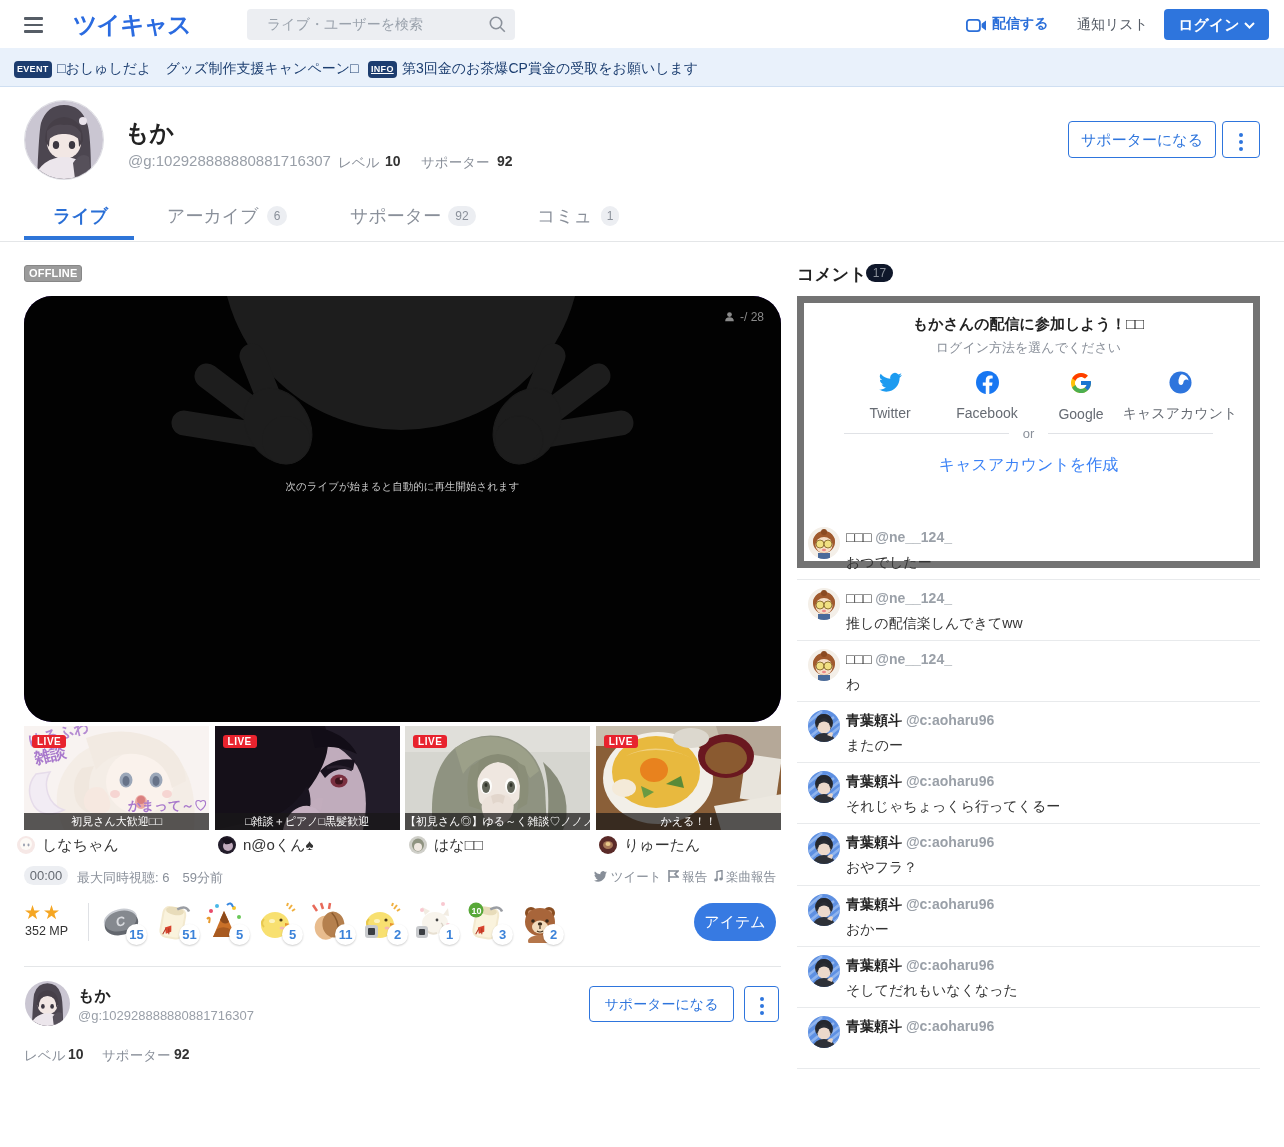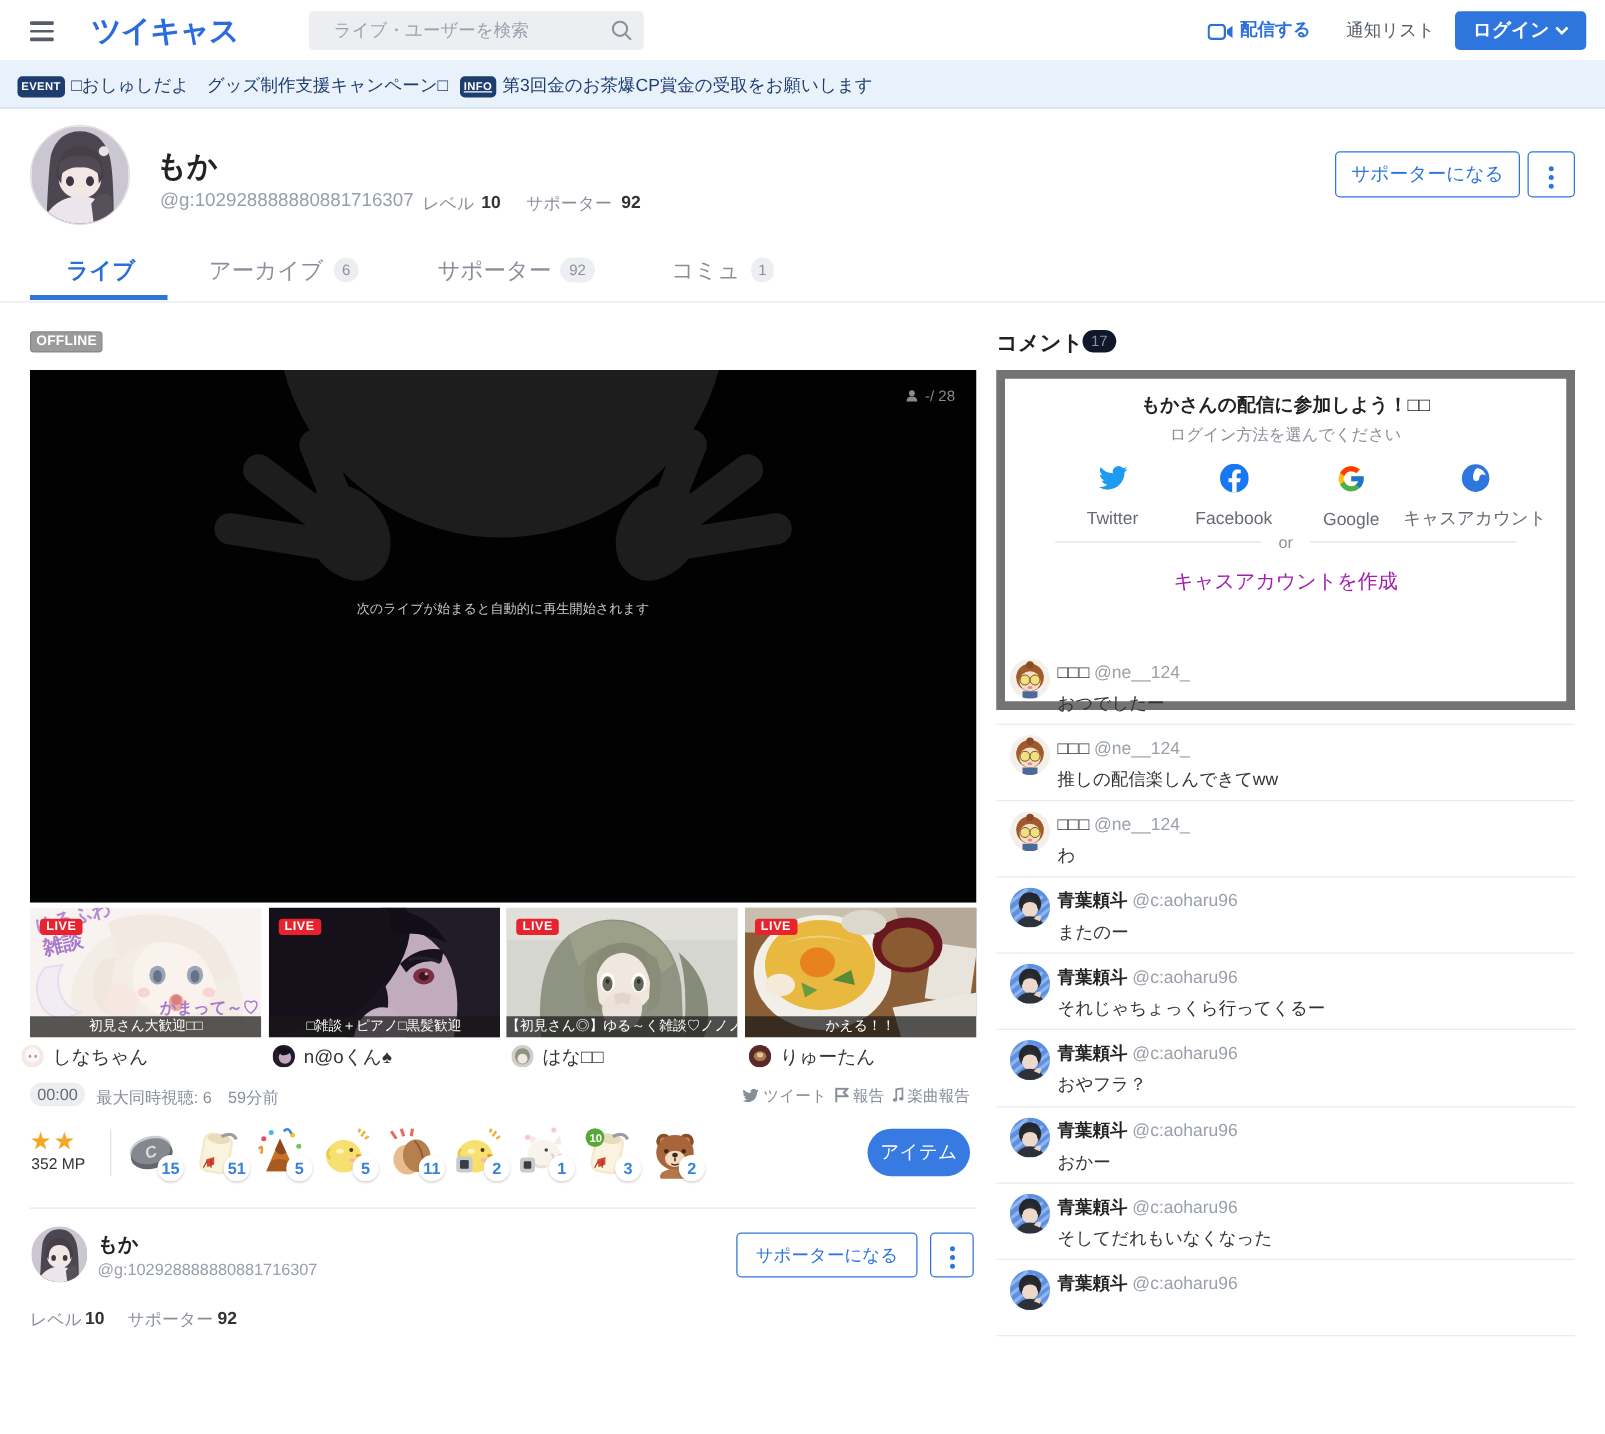--- a/index.html
+++ b/index.html
@@ -22,21 +22,21 @@
 .g15 { color:#999fa8; font-size:15px; }
 .lbl { color:#8a909a; font-size:13.5px; }
 .num { color:#333; font-size:14px; font-weight:bold; }
 .btn-o { border:1px solid #2e75dd; border-radius:4px; color:#2e75dd; text-align:center; background:#fff; }
 .dots i { display:block; width:4px; height:4px; background:#2e75dd; border-radius:50%; margin:3px auto 0; }
 
 .tab { font-size:18px; color:#8a909a; top:204px; }
 .tbadge { background:#eceef2; color:#8a909a; border-radius:10px; font-size:12px; height:20px; line-height:20px; text-align:center; top:206px; }
 
 .offline { left:24px; top:265px; height:17px; background:#9b9b9b; border:1px solid #878787; border-radius:3px; color:#fff; font-size:11px; font-weight:bold; line-height:15px; padding:0 4px; letter-spacing:0.2px; }
-.player { left:24px; top:296px; width:757px; height:426px; background:#0f172a; overflow:hidden; }
+.player { left:24px; top:296px; width:757px; height:426px; background:#4c1d95; overflow:hidden;border-radius:28px; }
 .pl-count { position:absolute; right:17px; top:14px; color:#8a8a8a; font-size:12px; }
 .pl-msg { position:absolute; left:0; right:0; top:184px; text-align:center; color:#c9c9c9; font-size:10.5px; }
 
 .thumbs { left:24px; top:726px; width:757px; height:104px; display:flex; gap:5.2px; }
 .thumb { position:relative; width:185.5px; height:104px; overflow:hidden; }
 .thumb svg { position:absolute; left:0; top:0; }
 .th-cap { position:absolute; left:0; right:0; bottom:0; height:17px; background:rgba(25,23,23,0.72); color:#fff; font-size:11px; text-align:center; line-height:17px; white-space:nowrap; }
 .live { position:absolute; left:8px; top:9px; background:#e8232e; color:#fff; font-size:10px; font-weight:bold; border-radius:3px; padding:0 5px; height:13px; line-height:13px; letter-spacing:0.5px; }
 .th-user { top:836px; font-size:15px; color:#333; white-space:nowrap; }
 .th-user .uav { display:inline-block; width:18px; height:18px; border-radius:50%; vertical-align:-4px; margin-right:7px; overflow:hidden; }
@@ -60,29 +60,29 @@
 .cm-title { left:797px; top:263px; font-size:17px; font-weight:bold; color:#222; }
 .cm-badge { left:866px; top:264px; width:27px; height:18px; background:#0f172a; border-radius:9px; color:#8a909a; font-size:12px; text-align:center; line-height:18px; }
 .login-box { left:797px; top:296px; width:463px; height:272px; border:7px solid #737373; background:#fff; }
 .lb-title { position:absolute; left:0; right:0; top:12px; text-align:center; font-size:15px; font-weight:bold; color:#222; }
 .lb-sub { position:absolute; left:0; right:0; top:36px; text-align:center; font-size:13px; color:#8a909a; }
 .lb-ic { position:absolute; top:68px; width:0; text-align:center; }
 .lb-ic>div { position:relative; left:-60px; width:120px; }
 .lb-ic .lb-l { margin-top:7px; font-size:14px; color:#666b73; white-space:nowrap; }
 .lb-line { position:absolute; top:130px; width:165px; height:1px; background:#e0e2e6; }
 .lb-or { position:absolute; left:0; right:0; top:123px; text-align:center; color:#8a909a; font-size:13px; }
-.lb-create { position:absolute; left:0; right:0; top:152px; text-align:center; font-size:16px; color:#a21caf; }
+.lb-create { position:absolute; left:0; right:0; top:152px; text-align:center; font-size:16px; color:#3b82f6; }
 .lb-terms { position:absolute; left:0; right:0; top:186px; text-align:center; font-size:13px; color:#8a909a; }
 .lb-terms i { color:#2e75dd; font-style:normal; }
 .comments { left:797px; top:519px; width:463px; height:566px; overflow:hidden; }
 .cmt { position:relative; height:61.1px; border-bottom:1px solid #e8eaec; }
 .cmt .cav { position:absolute; left:11px; top:8px; width:32px; height:32px; border-radius:50%; overflow:hidden; }
 .cmt .cname { position:absolute; left:49px; top:10px; font-size:14px; color:#333; white-space:nowrap; }
 .cmt .cname b { color:#222; }
-.cmt .cname span { color:#9aa0a8; font-weight:normal; }
+.cmt .cname span { color:#9aa0a8; font-weight:bold; }
 .cmt .cmsg { position:absolute; left:49px; top:35px; font-size:14px; color:#333; white-space:nowrap; }
 </style>
 </head>
 <body>
 
 <div class="a burger" style="left:24px;top:17px;">
     <span></span>
     <span></span>
     <span></span>
   </div>

